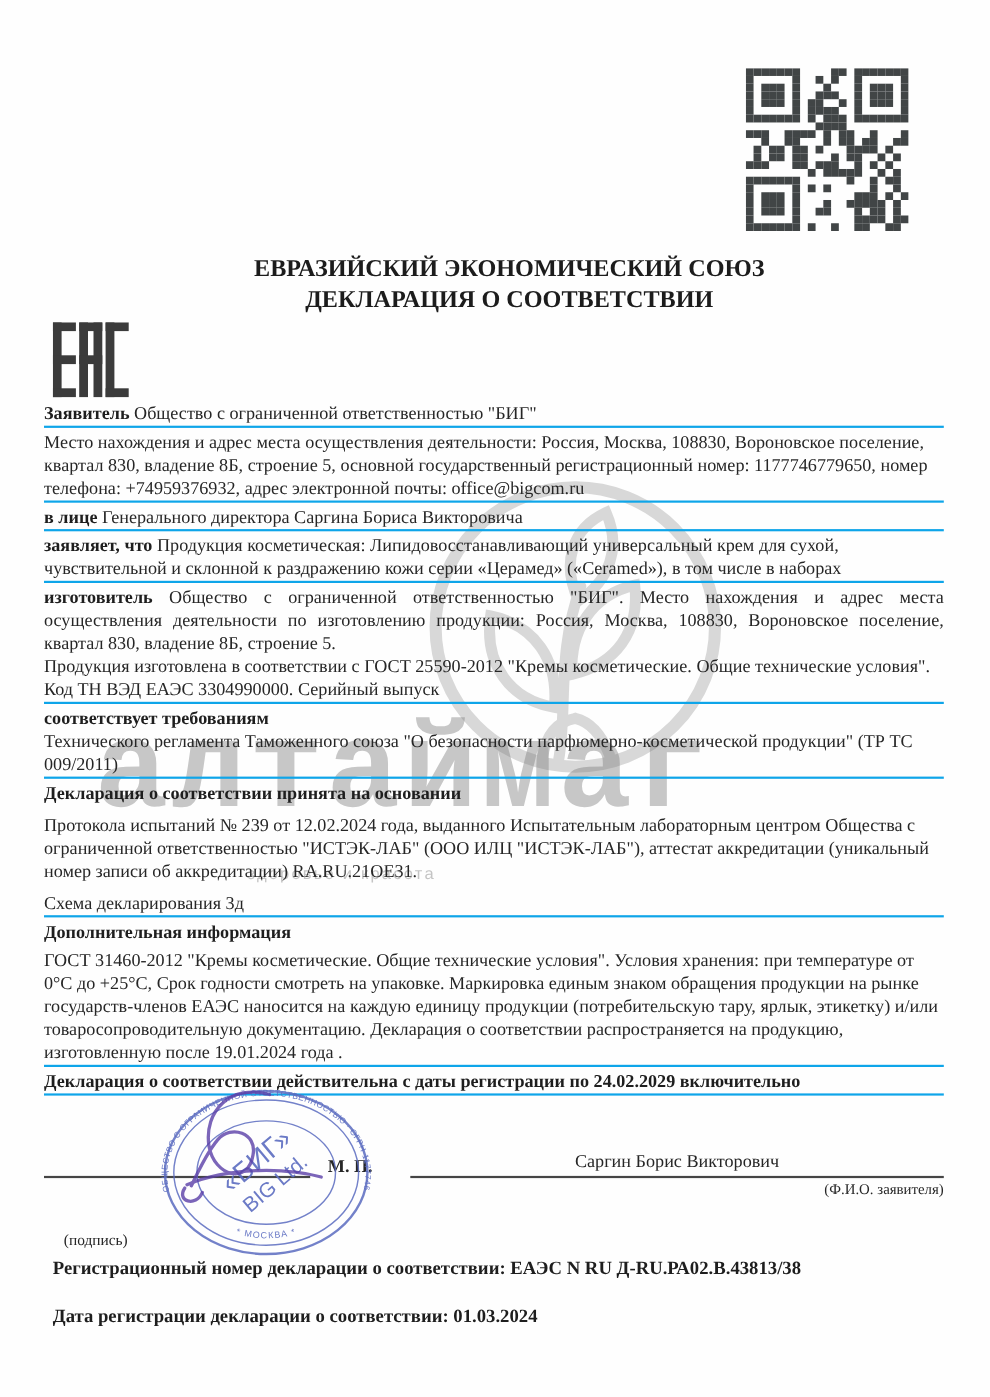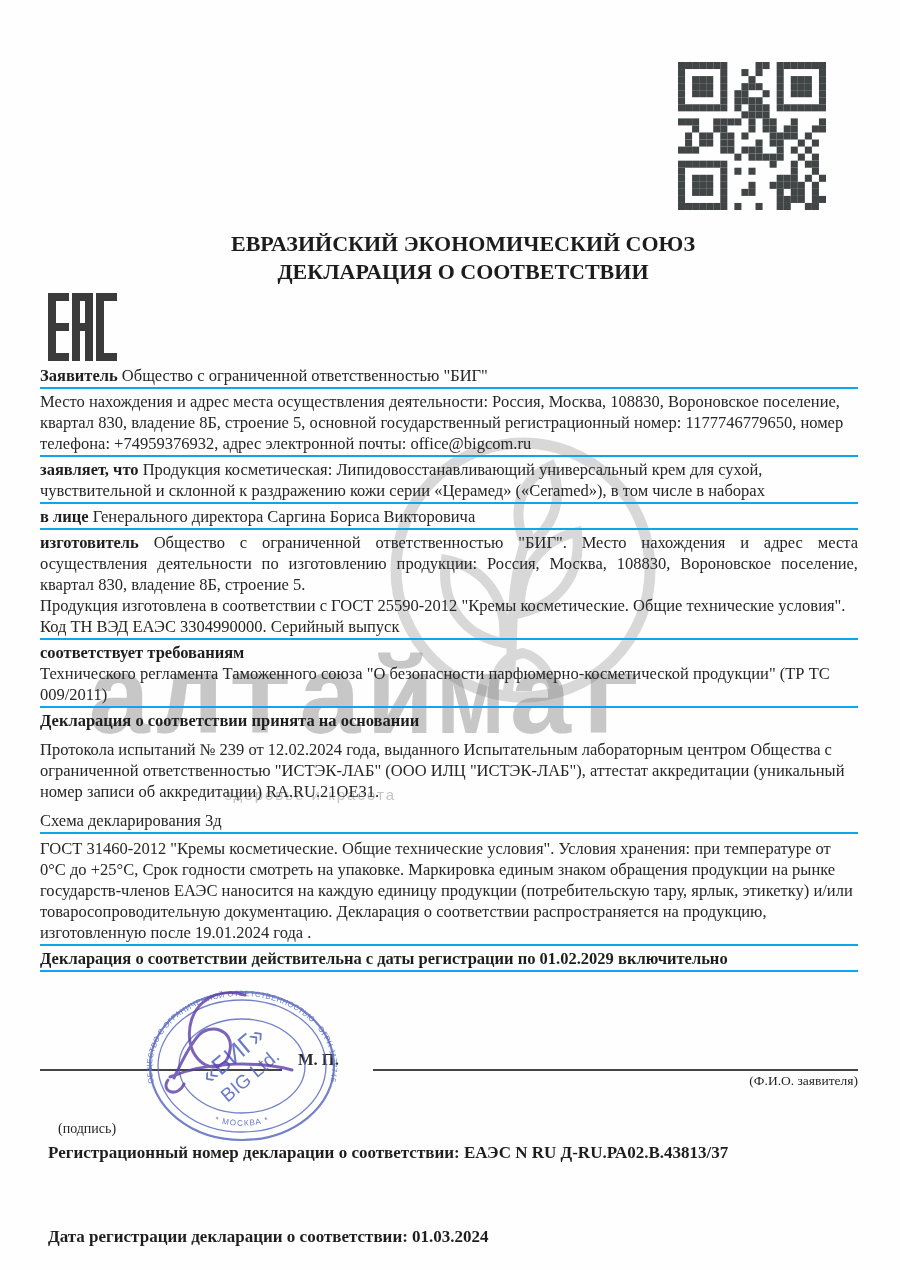--- a/index.html
+++ b/index.html
@@ -43,21 +43,21 @@
   .line-right{left:373px;width:485px;top:1069px;}
   .podpis{position:absolute;left:58px;top:1073px;font-size:14px;z-index:1;margin-top:48px;}
   .mp{position:absolute;left:298px;top:1050px;font-size:16.5px;z-index:2;font-weight:bold;}
   .fio{position:absolute;left:373px;width:485px;top:1046px;text-align:center;font-size:16.5px;z-index:1;}
   .fio-cap{position:absolute;left:373px;width:485px;top:1073px;text-align:right;font-size:13.5px;z-index:1;}
   .stamp{position:absolute;left:140px;top:988px;z-index:2;}
   .autograph{position:absolute;left:150px;top:980px;z-index:3;}
   
   .footer-line{position:absolute;left:48px;font-weight:bold;font-size:17px;color:#1e1e1e;z-index:1;white-space:nowrap;}
   .f-reg{top:1143px;}
-  .f-date{top:1227px;}
+  .f-date{top:1187px;}
 </style>
 </head>
 <body>
 
 <div class="page">
 
   <svg class="wm wm-logo" width="330" height="295" viewBox="0 0 330 295">
     <g stroke="#8a8a8a" fill="none" opacity="0.32" stroke-linecap="round">
       <circle cx="165" cy="142" r="127" stroke-width="11"></circle>
       <path d="M150,262 C158,215 148,165 170,105" stroke-width="10"></path>
@@ -315,38 +315,40 @@
         <rect x="24" y="30" width="21" height="8"></rect>
       <rect x="48" y="0" width="8" height="68"></rect>
         <rect x="48" y="0" width="21" height="8"></rect>
       <rect x="48" y="60" width="21" height="8"></rect>
     </g>
   </svg>
 
   <div class="content">
     <div class="para rule"><b>Заявитель</b><span> Общество с ограниченной ответственностью "БИГ"</span></div>
     <div class="para rule"><span>Место нахождения и адрес места осуществления деятельности: Россия, Москва, 108830, Вороновское поселение, квартал 830, владение 8Б, строение 5, основной государственный регистрационный номер: 1177746779650, номер телефона: +74959376932, адрес электронной почты: office@bigcom.ru</span></div>
+    <div class="para rule"><b>в лице</b><span> Генерального директора Саргина Бориса Викторовича</span></div>
     <div class="para rule"><b>заявляет, что</b><span> Продукция косметическая: Липидовосстанавливающий универсальный крем для сухой, чувствительной и склонной к раздражению кожи серии «Церамед» («Ceramed»), в том числе в наборах</span></div>
-    <div class="para rule"><b>в лице</b><span> Генерального директора Саргина Бориса Викторовича</span></div>
     <div class="para just"><b>изготовитель</b><span> Общество с ограниченной ответственностью "БИГ". Место нахождения и адрес места осуществления деятельности по изготовлению продукции: Россия, Москва, 108830, Вороновское поселение, квартал 830, владение 8Б, строение 5.</span></div>
     <div class="para just"><span>Продукция изготовлена в соответствии с ГОСТ 25590-2012 "Кремы косметические. Общие технические условия".</span></div>
     <div class="para rule"><span>Код ТН ВЭД ЕАЭС 3304990000. Серийный выпуск</span></div>
     <div class="para"><b>соответствует требованиям</b></div>
     <div class="para rule"><span>Технического регламента Таможенного союза "О безопасности парфюмерно-косметической продукции" (ТР ТС 009/2011)</span></div>
     <div class="para"><b>Декларация о соответствии принята на основании</b></div>
     <div class="para mt8"><span>Протокола испытаний № 239 от 12.02.2024 года, выданного Испытательным лабораторным центром Общества с ограниченной ответственностью "ИСТЭК-ЛАБ" (ООО ИЛЦ "ИСТЭК-ЛАБ"), аттестат аккредитации (уникальный номер записи об аккредитации) RA.RU.21ОЕ31.</span></div>
     <div class="para rule mt8"><span>Схема декларирования 3д</span></div>
+    <div class="para mt3"><b>Дополнительная информация</b></div>
     <div class="para rule mt4"><span>ГОСТ 31460-2012 "Кремы косметические. Общие технические условия". Условия хранения: при температуре от 0°С до +25°С, Срок годности смотреть на упаковке. Маркировка единым знаком обращения продукции на рынке государств-членов ЕАЭС наносится на каждую единицу продукции (потребительскую тару, ярлык, этикетку) и/или товаросопроводительную документацию. Декларация о соответствии распространяется на продукцию, изготовленную после 19.01.2024 года .</span></div>
-    <div class="para rule mt2"><b>Декларация о соответствии действительна с даты регистрации по 01.02.2029 включительно</b></div>
+    <div class="para rule mt2"><b>Декларация о соответствии действительна с даты регистрации по 24.02.2029 включительно</b></div>
   </div>
 
   <div class="sig-line line-left"></div>
   <div class="podpis">(подпись)</div>
   <div class="mp">М. П.</div>
   <div class="sig-line line-right"></div>
+  <div class="fio">Саргин Борис Викторович</div>
   <div class="fio-cap">(Ф.И.О. заявителя)</div>
 
   <svg class="stamp" width="205" height="158" viewBox="0 0 205 158">
     <defs>
       <path id="ringTop" d="M14,95 A90,72 0 1 1 190,95" fill="none"></path>
       <path id="ringBottom" d="M38,112 A78,60 0 0 0 166,112" fill="none"></path>
     </defs>
     <g stroke="#5b6cc0" fill="none" opacity="0.85">
       <ellipse cx="102" cy="78" rx="92" ry="74" stroke-width="2.2"></ellipse>
       <ellipse cx="102" cy="78" rx="84" ry="66" stroke-width="1.3"></ellipse>
@@ -367,16 +369,16 @@
   </svg>
 
   <svg class="autograph" width="160" height="135" viewBox="0 0 160 135">
     <g stroke="#5b3fa8" stroke-width="3" fill="none" opacity="0.8" stroke-linecap="round">
       <path d="M95,15 C60,5 35,30 40,62 C45,90 76,97 80,70 C84,50 60,42 48,56 C38,68 30,85 24,98"></path>
       <path d="M20,97 C60,80 112,82 142,90"></path>
       <path d="M18,100 C10,112 28,118 34,104"></path>
     </g>
   </svg>
 
-  <div class="footer-line f-reg">Регистрационный номер декларации о соответствии: ЕАЭС N RU Д-RU.РА02.В.43813/37</div>
+  <div class="footer-line f-reg">Регистрационный номер декларации о соответствии: ЕАЭС N RU Д-RU.РА02.В.43813/38</div>
   <div class="footer-line f-date">Дата регистрации декларации о соответствии: 01.03.2024</div>
 
 </div>
 
 </body></html>

